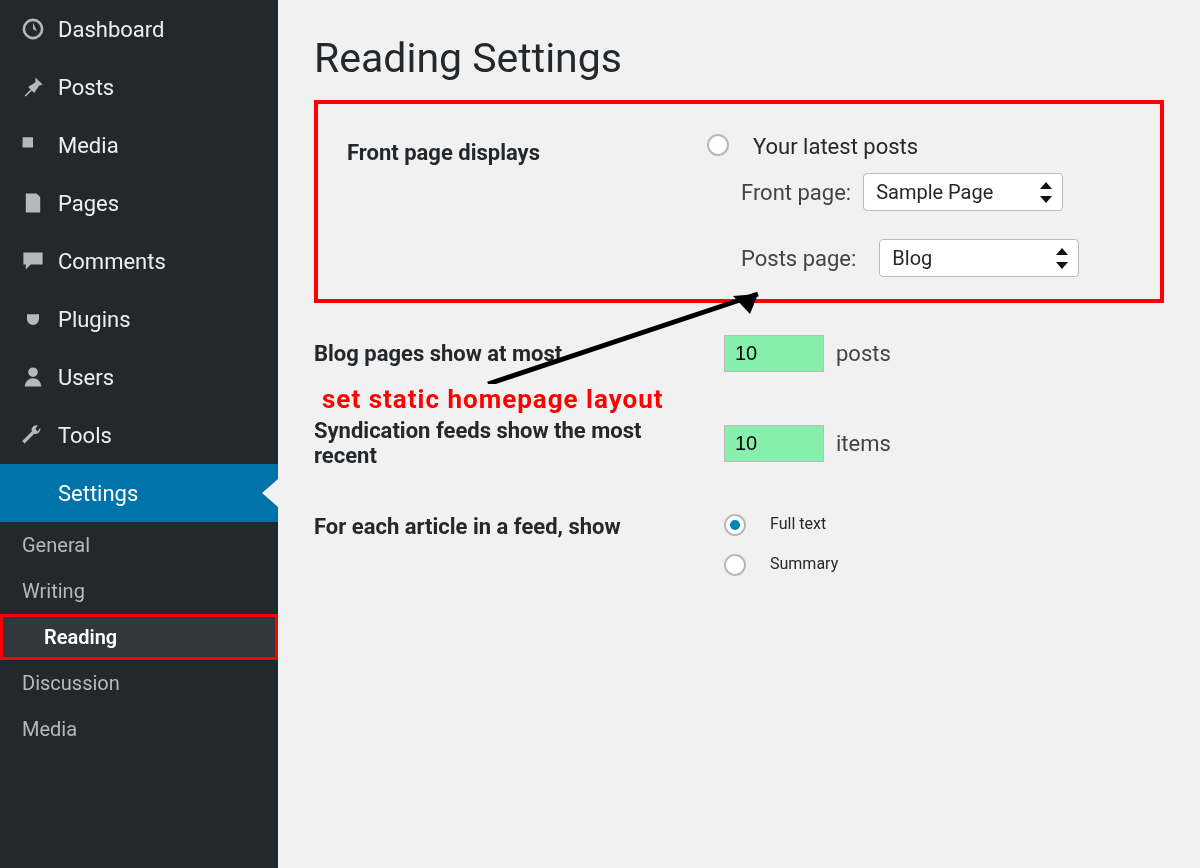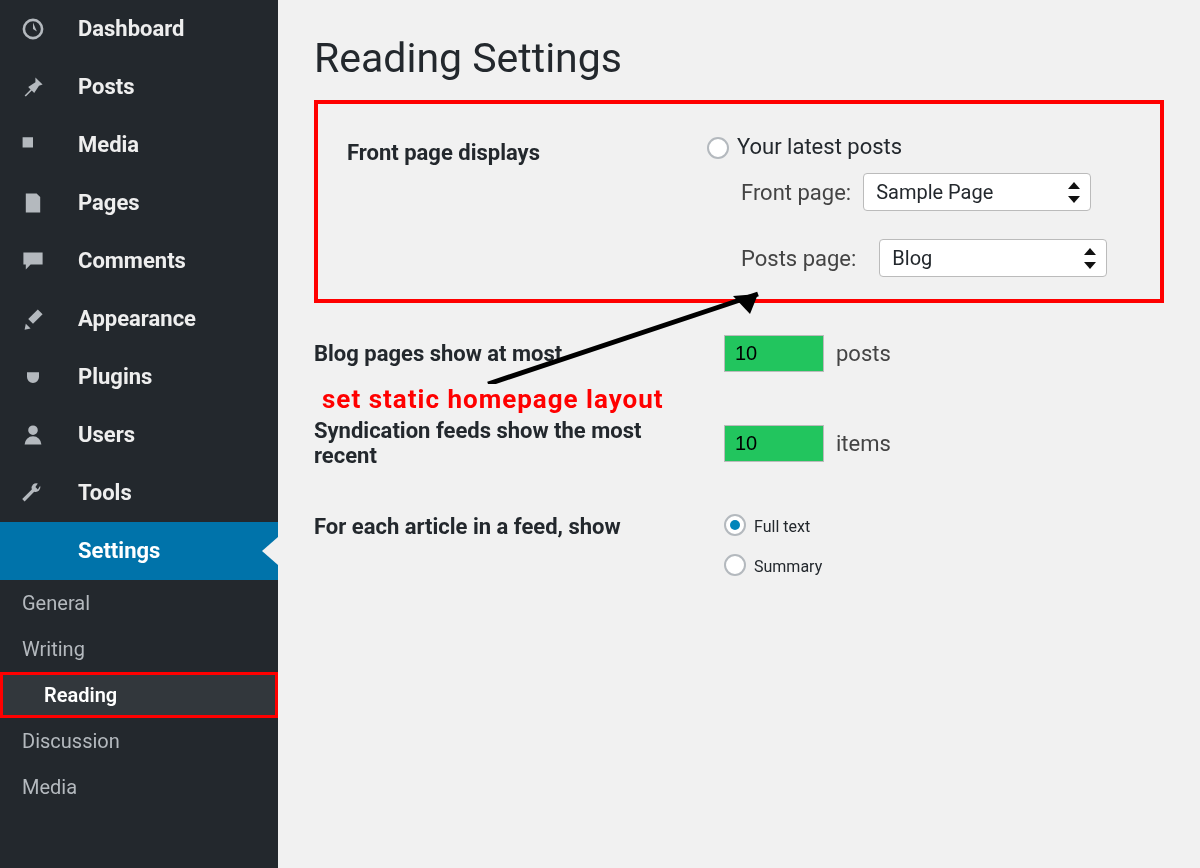--- a/index.html
+++ b/index.html
@@ -14,25 +14,25 @@
     .sidebar {
       width: 278px;
       background: #23282d;
       color: #eee;
       display: flex;
       flex-direction: column;
       font-size: 22px;
     }
     .sidebar-item {
       display: flex;
-      gap: 32px;
+      align-items: center;
+      gap: 12px;
       padding: 16px 20px;
       cursor: pointer;
       color: #eee;
-      font-weight: bold;
     }
     .sidebar-item.active {
       background: #0073aa;
       color: #fff;
       position: relative;
     }
     .sidebar-item.active::after {
       content: "";
       position: absolute;
       right: 0;
@@ -96,22 +96,22 @@
       font-weight: 700;
       font-size: 22px;
       padding-top: 6px;
     }
     .form-value {
       flex: 1;
       font-size: 22px;
     }
     .radio-row {
       display: flex;
-      align-items: flex-end;
-      gap: 8px;
+      align-items: flex-start;
+      gap: 24px;
       margin-bottom: 12px;
     }
     .radio {
       width: 22px;
       height: 22px;
       border: 2px solid #b4b9be;
       border-radius: 50%;
       display: inline-flex;
       align-items: center;
       justify-content: center;
@@ -149,21 +149,21 @@
       color: #444;
       text-align: right;
     }
     .select {
       background: #fff;
       border: 1px solid #bbb;
       border-radius: 4px;
       padding: 6px 32px 6px 12px;
       font-size: 20px;
       position: relative;
-      width: 228px;
+      width: 200px;
       display: inline-block;
     }
     .select::after {
       content: "";
       position: absolute;
       right: 10px;
       top: 50%;
       transform: translateY(-10px);
       border-left: 6px solid transparent;
       border-right: 6px solid transparent;
@@ -211,21 +211,21 @@
       align-items: center;
       gap: 12px;
       font-size: 22px;
       color: #444;
     }
     .num-input {
       width: 100px;
       padding: 6px 10px;
       font-size: 20px;
       border: 1px solid #bbb;
-      background: #22c55e;
+      background: #86efac;
     }
   </style>
 </head>
 <body>
 
 <div class="sidebar">
   <div class="sidebar-item">
     <span class="icon">
       <svg viewBox="0 0 20 20" width="26" height="26" fill="currentColor">
           <path d="M10 2a8 8 0 108 8 8 8 0 00-8-8zm0 14a6 6 0 116-6 6 6 0 01-6 6zM10 5v5l3 2"></path>
@@ -257,28 +257,20 @@
     </span>
     <span>Pages</span>
   </div>
   <div class="sidebar-item">
     <span class="icon">
       <svg viewBox="0 0 20 20" width="24" height="24" fill="currentColor">
           <path d="M2 3h16v10H8l-4 4v-4H2z"></path>
         </svg>
     </span>
     <span>Comments</span>
-  </div>
-  <div class="sidebar-item">
-    <span class="icon">
-      <svg viewBox="0 0 20 20" width="24" height="24" fill="currentColor">
-          <path d="M14 2l4 4-8 8-4-4zM4 14l-1 5 5-1z"></path>
-        </svg>
-    </span>
-    <span>Appearance</span>
   </div>
   <div class="sidebar-item">
     <span class="icon">
       <svg viewBox="0 0 20 20" width="24" height="24" fill="currentColor">
           <path d="M7 2v4M13 2v4M5 6h10v4a5 5 0 01-5 5 5 5 0 01-5-5zM10 15v3"></path>
         </svg>
     </span>
     <span>Plugins</span>
   </div>
   <div class="sidebar-item">

